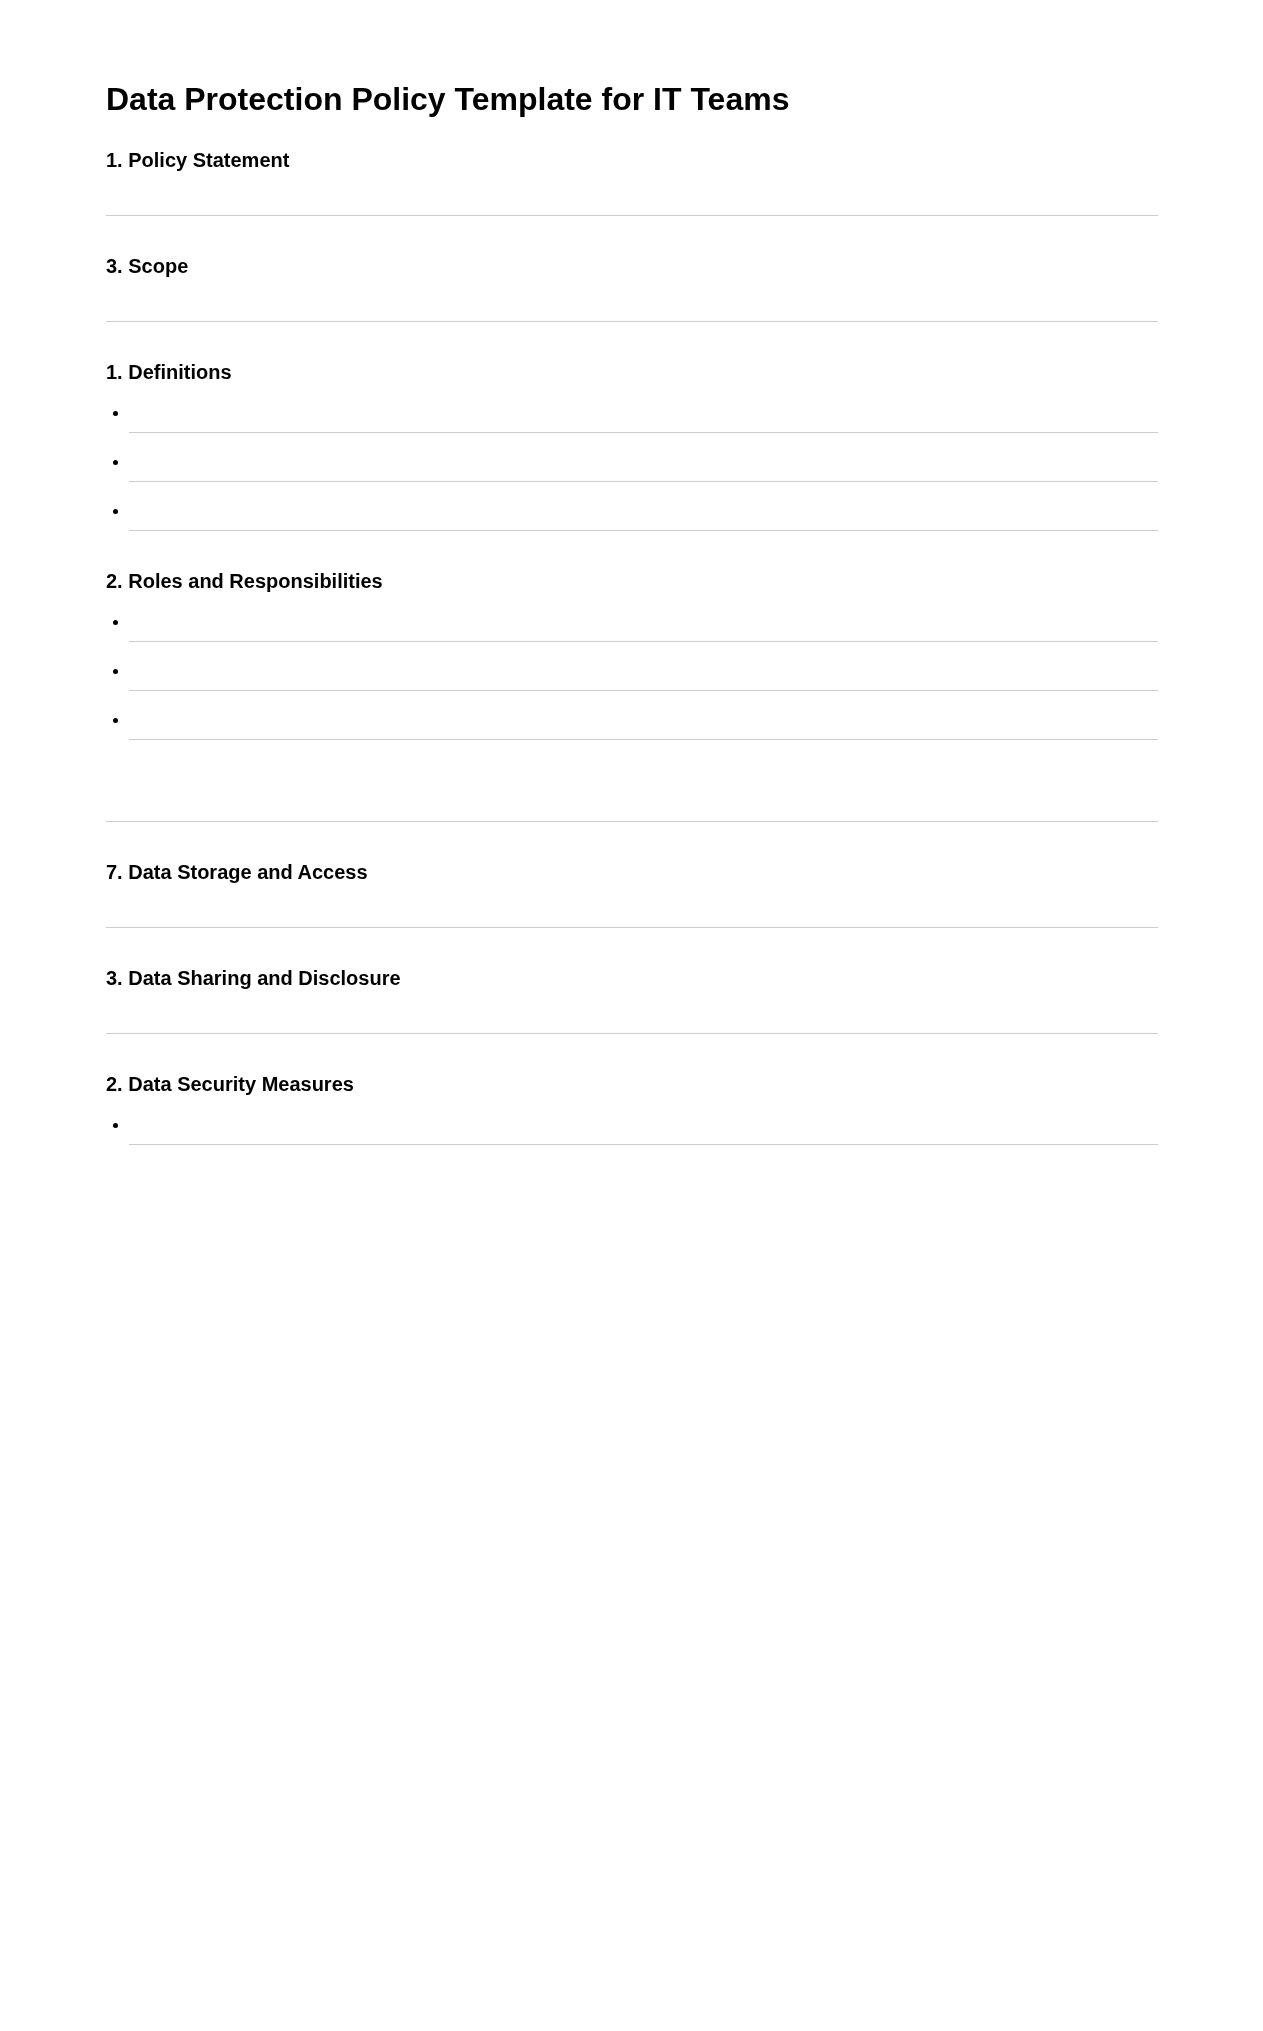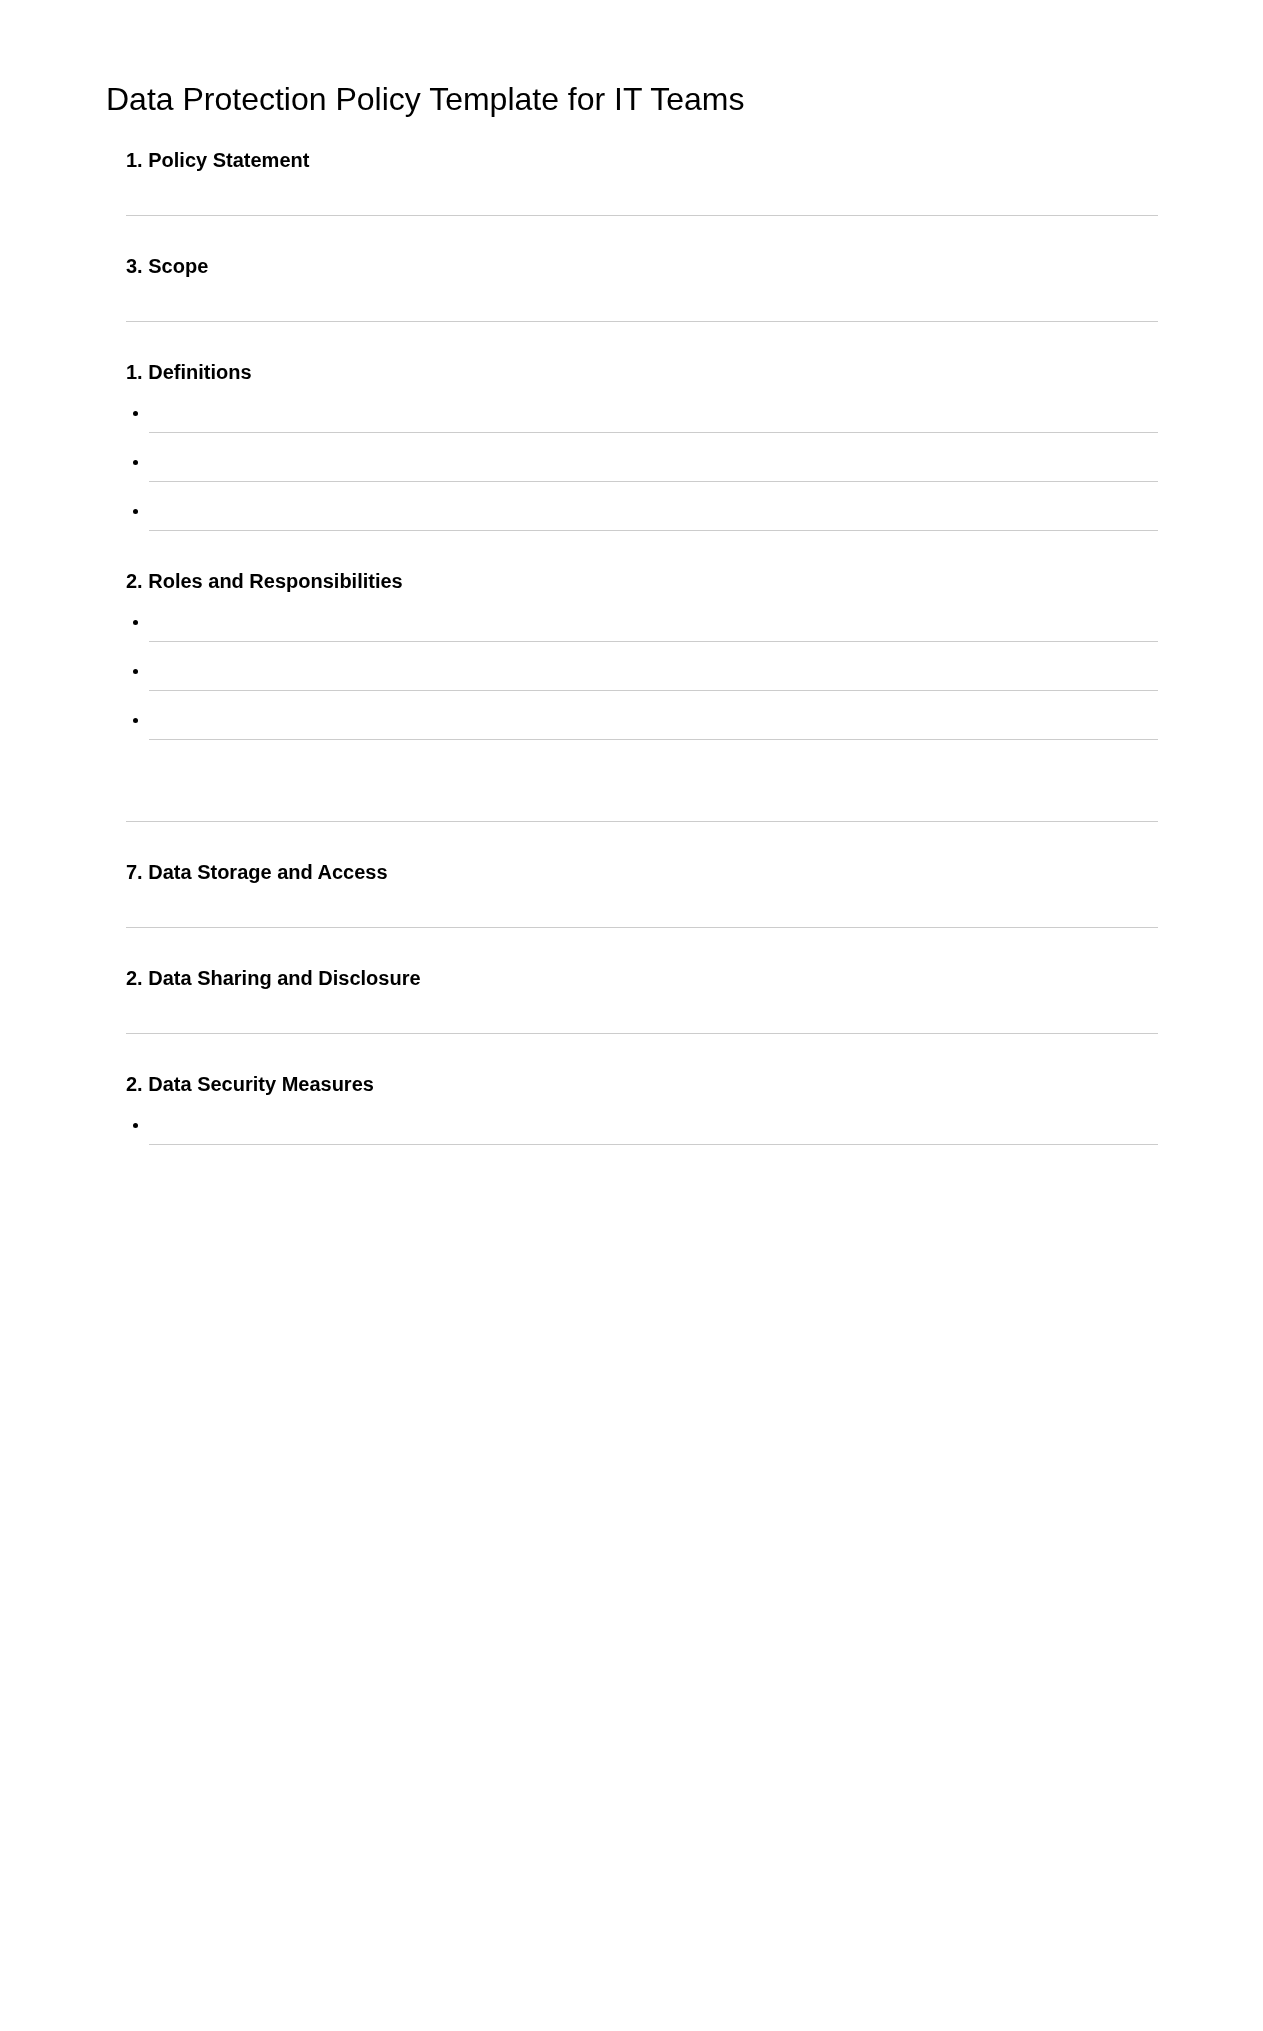--- a/index.html
+++ b/index.html
@@ -18,29 +18,28 @@
     .doc {
       position: absolute;
       left: 106px;
       top: 80px;
       width: 1052px;
     }
     .doc-title {
       margin: 0;
       font-size: 32px;
       line-height: 38px;
-      font-weight: normal;
+      font-weight: bold;
       height: 38px;
     }
     .sections {
       margin-top: 30px;
     }
     .section {
       margin-bottom: 38px;
-      margin-left: 20px;
     }
     .section-heading {
       margin: 0;
       font-size: 20px;
       line-height: 24px;
       height: 24px;
       font-weight: bold;
       white-space: nowrap;
     }
     .section-field {
@@ -134,21 +133,21 @@
     <div class="section">
       <div class="section-field"></div>
     </div>
 
     <div class="section">
       <h2 class="section-heading">7. Data Storage and Access</h2>
       <div class="section-field"></div>
     </div>
 
     <div class="section">
-      <h2 class="section-heading">2. Data Sharing and Disclosure</h2>
+      <h2 class="section-heading">3. Data Sharing and Disclosure</h2>
       <div class="section-field"></div>
     </div>
 
     <div class="section">
       <h2 class="section-heading">2. Data Security Measures</h2>
       <ul class="bullet-list">
         <li class="bullet-item">
           <span class="bullet-dot"></span>
           <div class="bullet-field"></div>
         </li>

